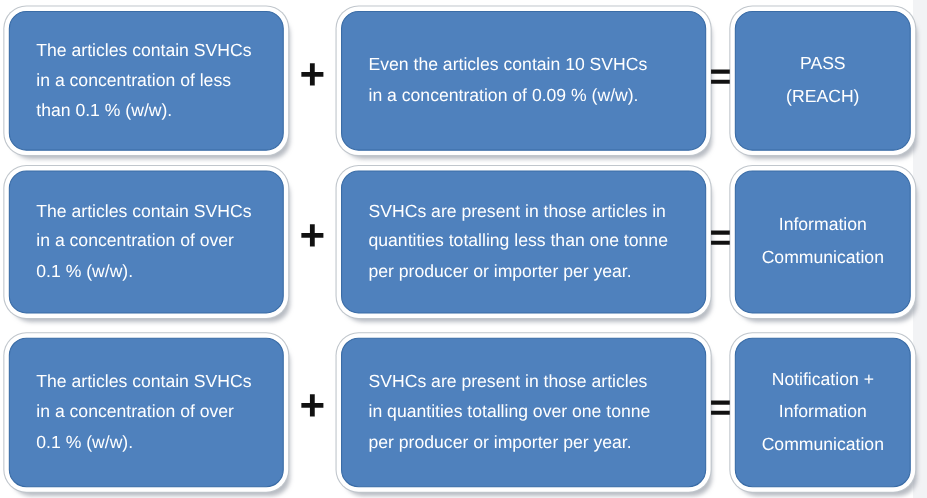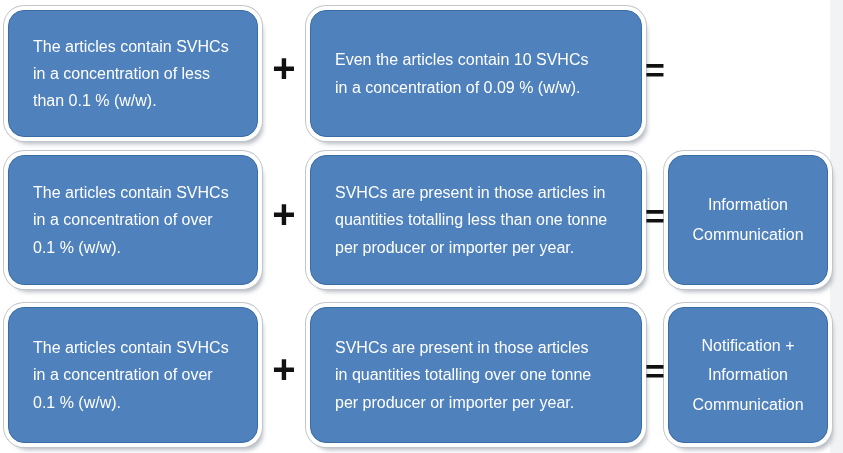--- a/index.html
+++ b/index.html
@@ -102,20 +102,24 @@
       <div class="op-cell">
         <span class="op-plus">+</span>
       </div>
       <div class="box condition mid">
         <span>Even the articles contain 10 SVHCs
 in a concentration of 0.09 % (w/w).</span>
       </div>
       <div class="op-cell">
         <span class="op-equals">=</span>
       </div>
+      <div class="box result">
+        <span>PASS
+(REACH)</span>
+      </div>
     </div>
 
     <div class="flow-row r2">
       <div class="box condition">
         <span>The articles contain SVHCs
 in a concentration of over
 0.1 % (w/w).</span>
       </div>
       <div class="op-cell">
         <span class="op-plus">+</span>

